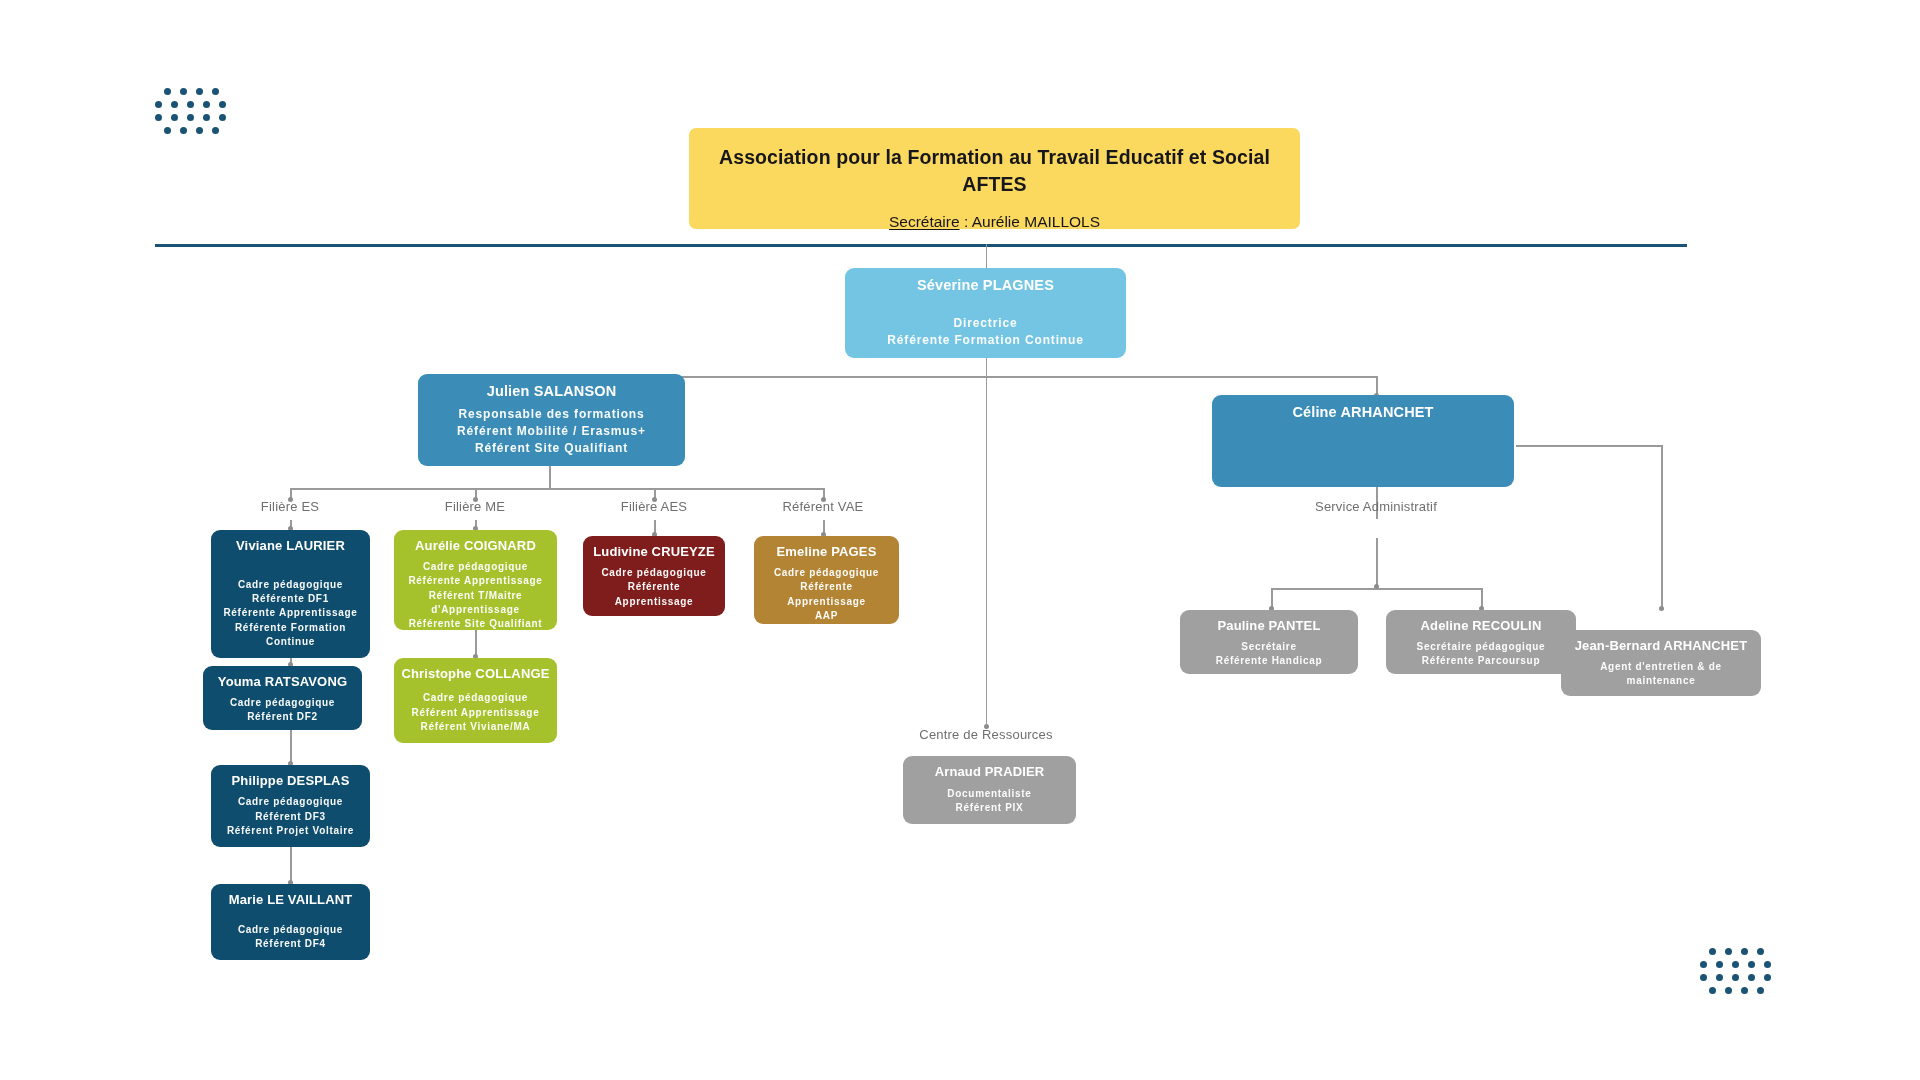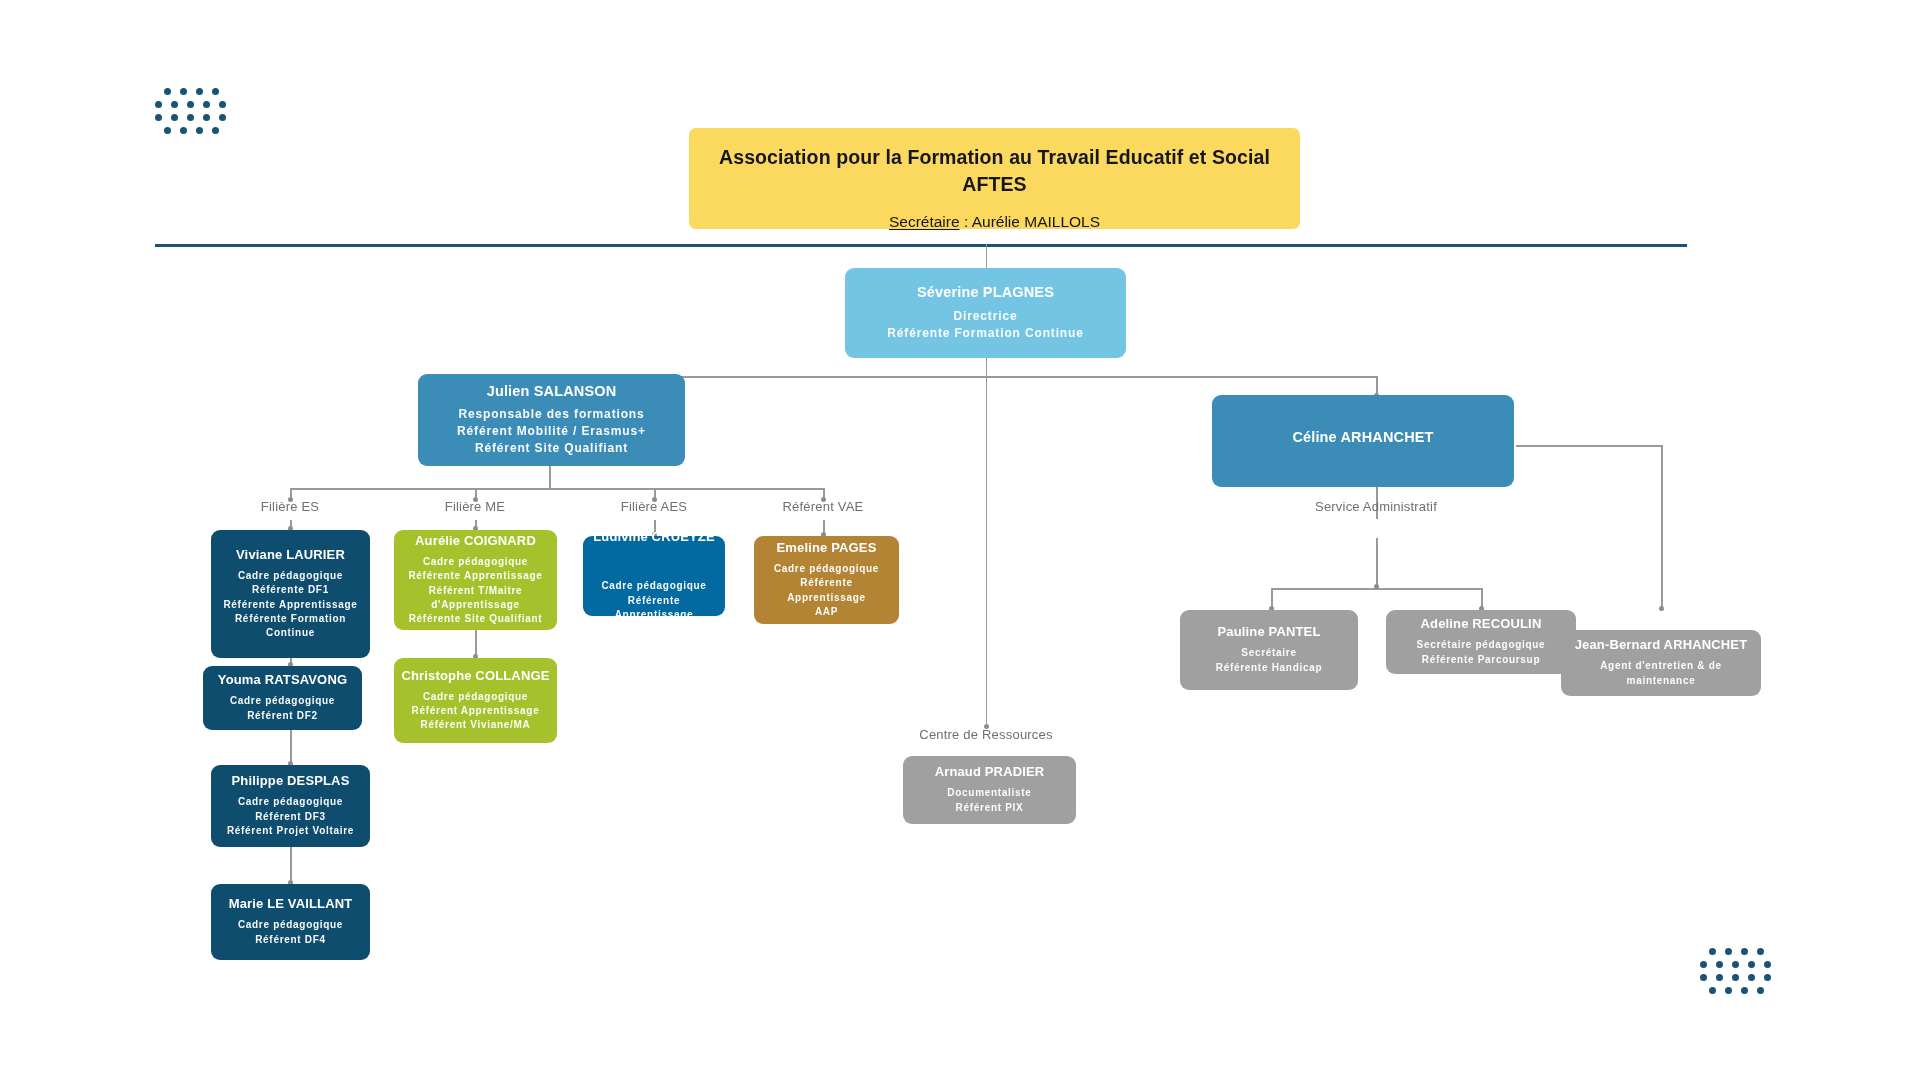--- a/index.html
+++ b/index.html
@@ -49,38 +49,38 @@
     background: #8d8d8d;
   }
 
   
   .node {
     position: absolute;
     border-radius: 9px;
     text-align: center;
     color: #ffffff;
     padding: 8px 6px 9px 6px;
-    display: flex; flex-direction: column; justify-content: center;
+    display: flex; flex-direction: column; justify-content: space-between;
   }
   .node .nm {
     font-size: 14.5px; font-weight: bold; letter-spacing: .15px;
     line-height: 1.25; margin-bottom: 6px;
   }
   .node .rl {
     font-size: 12px; line-height: 1.42; letter-spacing: .85px;
     font-weight: bold; opacity: .97;
   }
   .node.sm .nm { font-size: 13px; }
   .node.sm .rl { font-size: 10px; letter-spacing: .7px; }
 
   .c-lightblue { background: #74c5e4; }
   .c-blue      { background: #3b8db8; }
   .c-teal      { background: #0f4d6e; }
   .c-green     { background: #a5c22d; }
-  .c-orange    { background: #0369a1; gap: 28px; }
+  .c-orange    { background: #7f1d1d; }
   .c-brown     { background: #b28434; }
   .c-gray      { background: #a0a0a0; }
 
   .c-lightblue .nm, .c-lightblue .rl { color: #ffffff; }
 
   
   .caption {
     position: absolute; text-align: center;
     font-size: 13px; color: #6f6f6f; letter-spacing: .2px;
     white-space: nowrap;
@@ -293,21 +293,21 @@
     <div class="nm">Emeline PAGES</div>
     <div class="rl">
       <div>Cadre pédagogique</div>
       <div>Référente Apprentissage</div>
       <div>AAP</div>
     </div>
   </div>
 
   <div class="caption" style="left:1296px; top:499px; width:160px;">Service Administratif</div>
 
-  <div class="node c-gray sm" style="left:1180px; top:610px; width:178px; height:80px;">
+  <div class="node c-gray sm" style="left:1180px; top:610px; width:178px; height:64px;">
     <div class="nm">Pauline PANTEL</div>
     <div class="rl">
       <div>Secrétaire</div>
       <div>Référente Handicap</div>
     </div>
   </div>
 
   <div class="node c-gray sm" style="left:1386px; top:610px; width:190px; height:64px;">
     <div class="nm">Adeline RECOULIN</div>
     <div class="rl">

